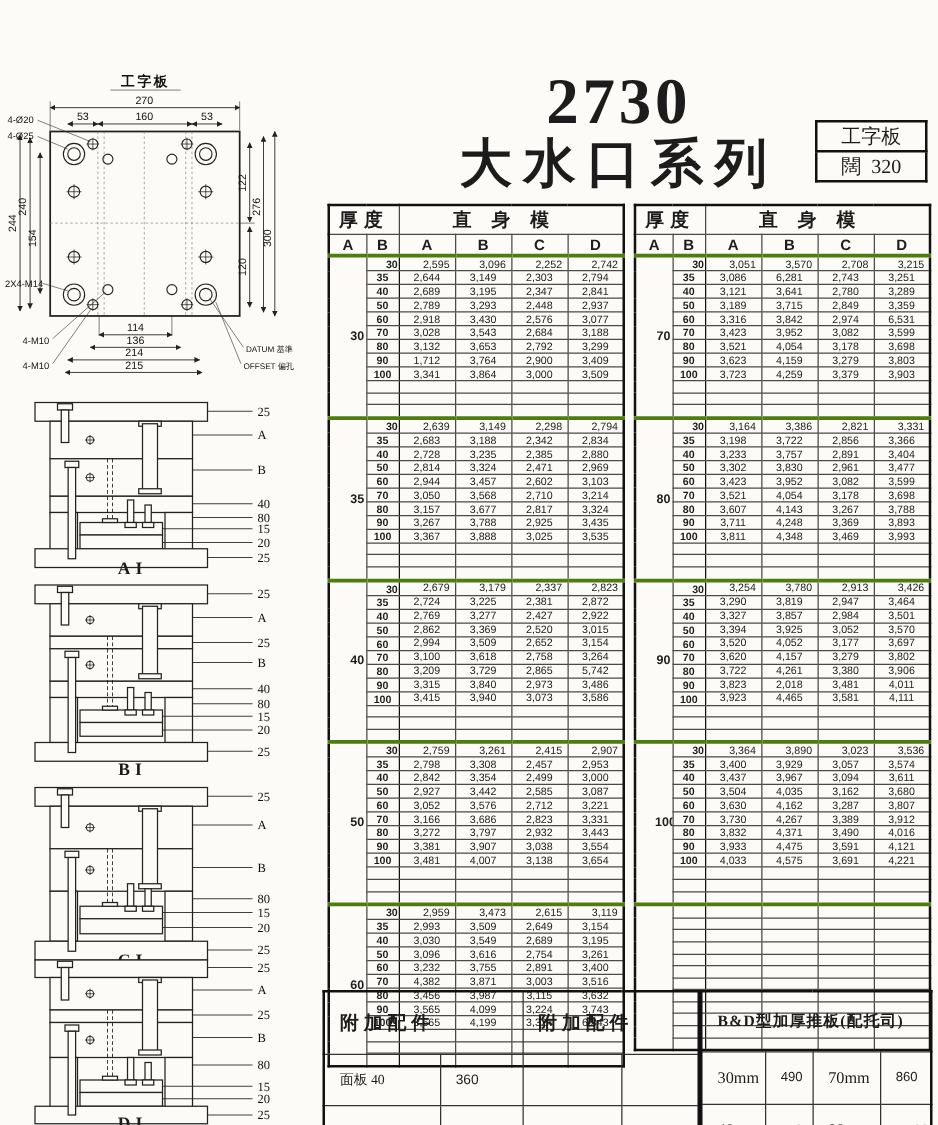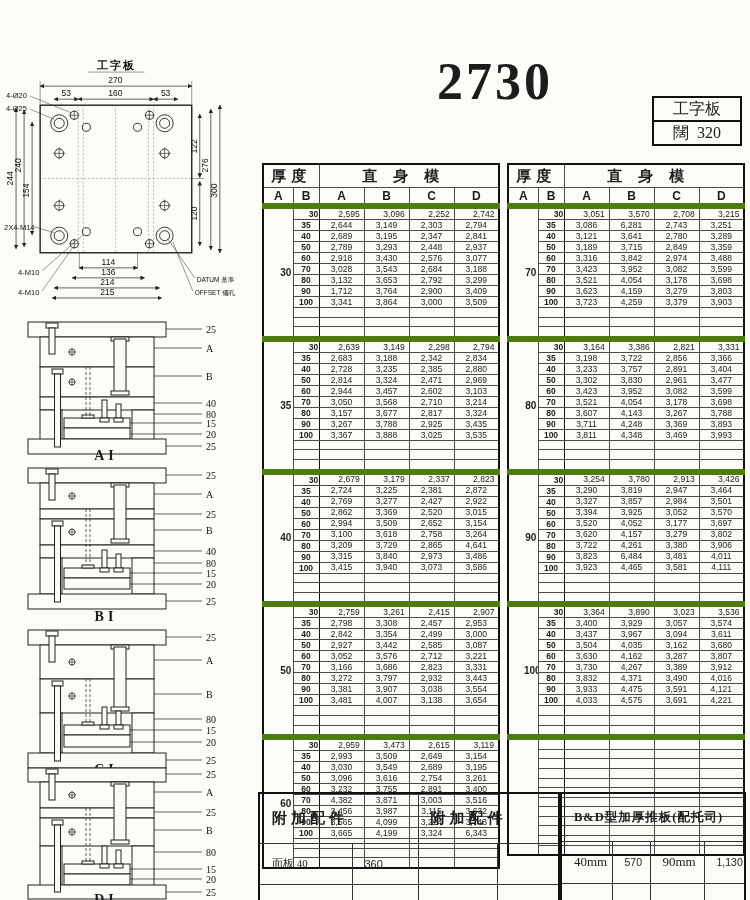--- a/index.html
+++ b/index.html
@@ -34,21 +34,21 @@
   #tbl-left{left:262px;top:163px;}
   #tbl-right{left:507px;top:163px;}
   .price th,.price td{border:1px solid #4a4a4a;padding:0;text-align:center;white-space:nowrap;overflow:hidden;}
   .price .h1 th{height:22px;font:bold 15px "Liberation Serif",serif;}
   .th-thick{letter-spacing:5px;}
   .th-straight{letter-spacing:16px;}
   .price .h2 th{height:15px;font:bold 12px "Liberation Sans",sans-serif;border-bottom:2px solid #111;}
   .price td{height:8.6px;font:8.5px "Liberation Sans",sans-serif;line-height:1;}
   .price td.ca{font:bold 10px "Liberation Sans",sans-serif;border-right:1px solid #4a4a4a;}
   .price td.cb{font:bold 8.5px "Liberation Sans",sans-serif;border-right:1.5px solid #111;}
-  .price tr.bs td{border-top:6px solid #4d7c0f;padding-left:15px;}
+  .price tr.bs td{border-top:3px solid #4d7c0f;padding-left:15px;}
 
   
   .diagram{position:absolute;left:6px;width:244px;}
   .diagram svg{display:block;}
   .dia-label{position:absolute;left:30px;width:140px;text-align:center;
              font:bold 14px "Liberation Serif",serif;letter-spacing:4px;}
 
   
   .btab{position:absolute;border-collapse:collapse;table-layout:fixed;border:2px solid #111;}
   .btab th,.btab td{border:1px solid #333;padding:12px;text-align:left;overflow:hidden;white-space:nowrap;}
@@ -176,20 +176,21 @@
     <text class="lbl" x="14" y="239">4-M10</text>
     <line class="xl" x1="38" y1="235" x2="69" y2="191"></line>
     <text class="sml" x="192" y="226">DATUM 基準</text>
     <line class="xl" x1="163" y1="183" x2="190" y2="222"></line>
     <text class="sml" x="190" y="239">OFFSET 偏孔</text>
     <line class="xl" x1="168" y1="186" x2="188" y2="235"></line>
   </svg>
 
   <div class="title-block">
     <div class="title-model">2730</div>
+    <div class="title-series">大水口系列</div>
   </div>
 
   <table class="infobox">
     <tbody>
         <tr>
           <td>工字板</td>
         </tr>
     <tr>
           <td class="wrow">
       <span class="wlab">闊</span><span>320</span>
@@ -634,21 +635,21 @@
           <td>3,100</td>
           <td>3,618</td>
           <td>2,758</td>
           <td>3,264</td>
         </tr>
         <tr>
           <td class="cb">80</td>
           <td>3,209</td>
           <td>3,729</td>
           <td>2,865</td>
-          <td>4,641</td>
+          <td>5,742</td>
         </tr>
         <tr>
           <td class="cb">90</td>
           <td>3,315</td>
           <td>3,840</td>
           <td>2,973</td>
           <td>3,486</td>
         </tr>
         <tr>
           <td class="cb">100</td>
@@ -902,21 +903,21 @@
           <td>3,189</td>
           <td>3,715</td>
           <td>2,849</td>
           <td>3,359</td>
         </tr>
         <tr>
           <td class="cb">60</td>
           <td>3,316</td>
           <td>3,842</td>
           <td>2,974</td>
-          <td>3,488</td>
+          <td>6,531</td>
         </tr>
         <tr>
           <td class="cb">70</td>
           <td>3,423</td>
           <td>3,952</td>
           <td>3,082</td>
           <td>3,599</td>
         </tr>
         <tr>
           <td class="cb">80</td>
@@ -1091,21 +1092,21 @@
         <tr>
           <td class="cb">80</td>
           <td>3,722</td>
           <td>4,261</td>
           <td>3,380</td>
           <td>3,906</td>
         </tr>
         <tr>
           <td class="cb">90</td>
           <td>3,823</td>
-          <td>6,484</td>
+          <td>2,018</td>
           <td>3,481</td>
           <td>4,011</td>
         </tr>
         <tr>
           <td class="cb">100</td>
           <td>3,923</td>
           <td>4,465</td>
           <td>3,581</td>
           <td>4,111</td>
         </tr>
@@ -1345,20 +1346,26 @@
         <col style="width:54px">
         <col style="width:41px">
       </colgroup>
     <thead>
       <tr>
           <th colspan="4">B&amp;D型加厚推板(配托司)</th>
         </tr>
     </thead>
     <tbody id="tb-bd">
         <tr>
+          <td>30mm</td>
+          <td class="num">490</td>
+          <td>70mm</td>
+          <td class="num">860</td>
+        </tr>
+        <tr>
           <td>40mm</td>
           <td class="num">570</td>
           <td>90mm</td>
           <td class="num">1,130</td>
         </tr>
         <tr>
           <td>60mm</td>
           <td class="num">770</td>
           <td></td>
           <td class="num"></td>

